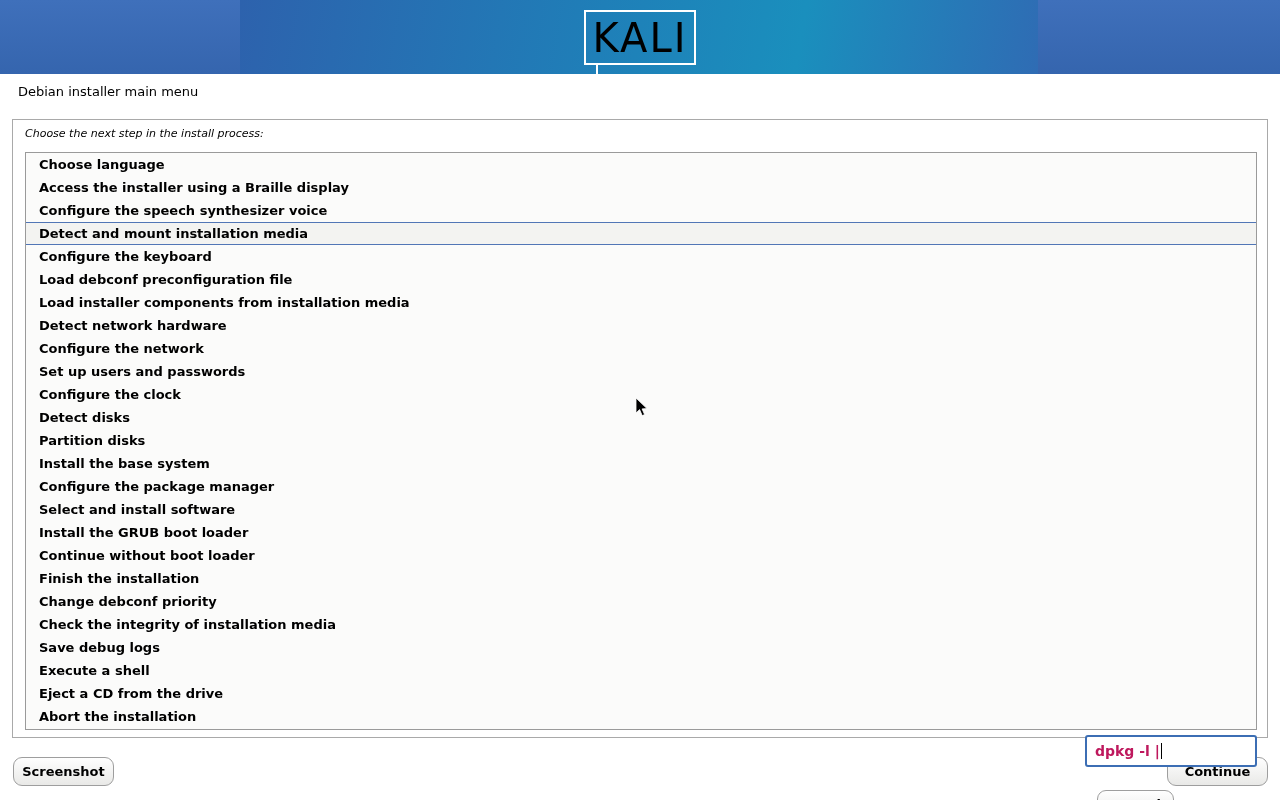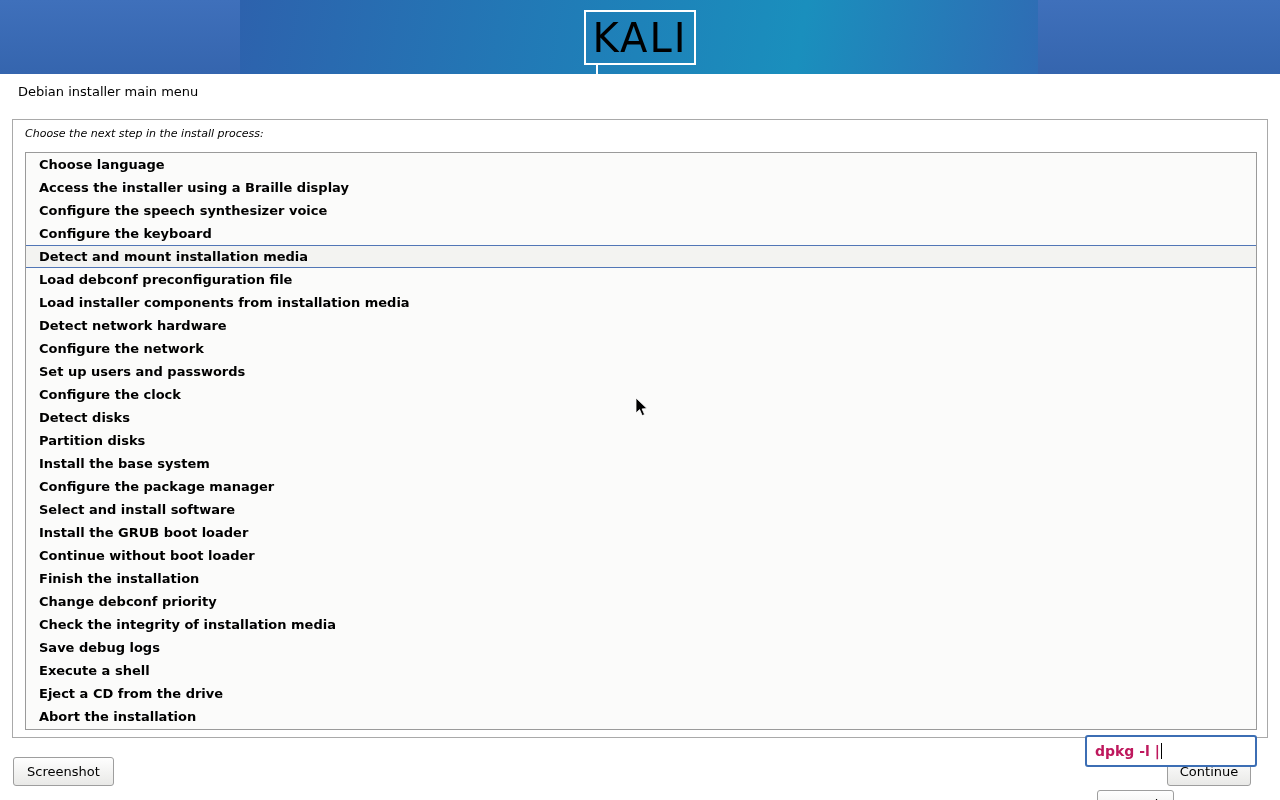--- a/index.html
+++ b/index.html
@@ -102,37 +102,37 @@
     border-bottom: 1px solid #5176b6;
     background: #f3f3f1;
     height: 23px;
     line-height: 21px;
   }
 
   
   .btn {
     position: absolute;
     font-size: 13px;
-    font-weight: normal;
+    font-weight: bold;
     color: #000000;
     background: linear-gradient(180deg, #fefefe 0%, #e9e9e7 100%);
     border: 1px solid #9e9e9e;
-    border-radius: 3px;
+    border-radius: 9px;
     padding: 0;
     display: flex; align-items: center; justify-content: center;
     font-family: "DejaVu Sans", sans-serif;
     text-align: center;
   }
   #screenshot-button {
     left: 13px; top: 757px;
     width: 101px; height: 29px;
   }
   #continue-button {
     left: 1167px; top: 757px;
-    width: 84px; height: 29px;
+    width: 101px; height: 29px;
   }
   #goback-button {
     left: 1084px; top: 790px;
     width: 77px; height: 29px; margin-left: 13px;
   }
 
   
   .cmd-overlay {
     position: absolute;
     left: 1085px; top: 735px;
@@ -180,22 +180,22 @@
 </div>
 
 <div class="page-title">Debian installer main menu</div>
 
 <div class="panel">
   <div class="panel-question">Choose the next step in the install process:</div>
   <div class="list-box">
       <div class="list-item">Choose language</div>
       <div class="list-item">Access the installer using a Braille display</div>
       <div class="list-item">Configure the speech synthesizer voice</div>
+      <div class="list-item selected">Detect and mount installation media</div>
       <div class="list-item">Configure the keyboard</div>
-      <div class="list-item selected">Detect and mount installation media</div>
       <div class="list-item">Load debconf preconfiguration file</div>
       <div class="list-item">Load installer components from installation media</div>
       <div class="list-item">Detect network hardware</div>
       <div class="list-item">Configure the network</div>
       <div class="list-item">Set up users and passwords</div>
       <div class="list-item">Configure the clock</div>
       <div class="list-item">Detect disks</div>
       <div class="list-item">Partition disks</div>
       <div class="list-item">Install the base system</div>
       <div class="list-item">Configure the package manager</div>

